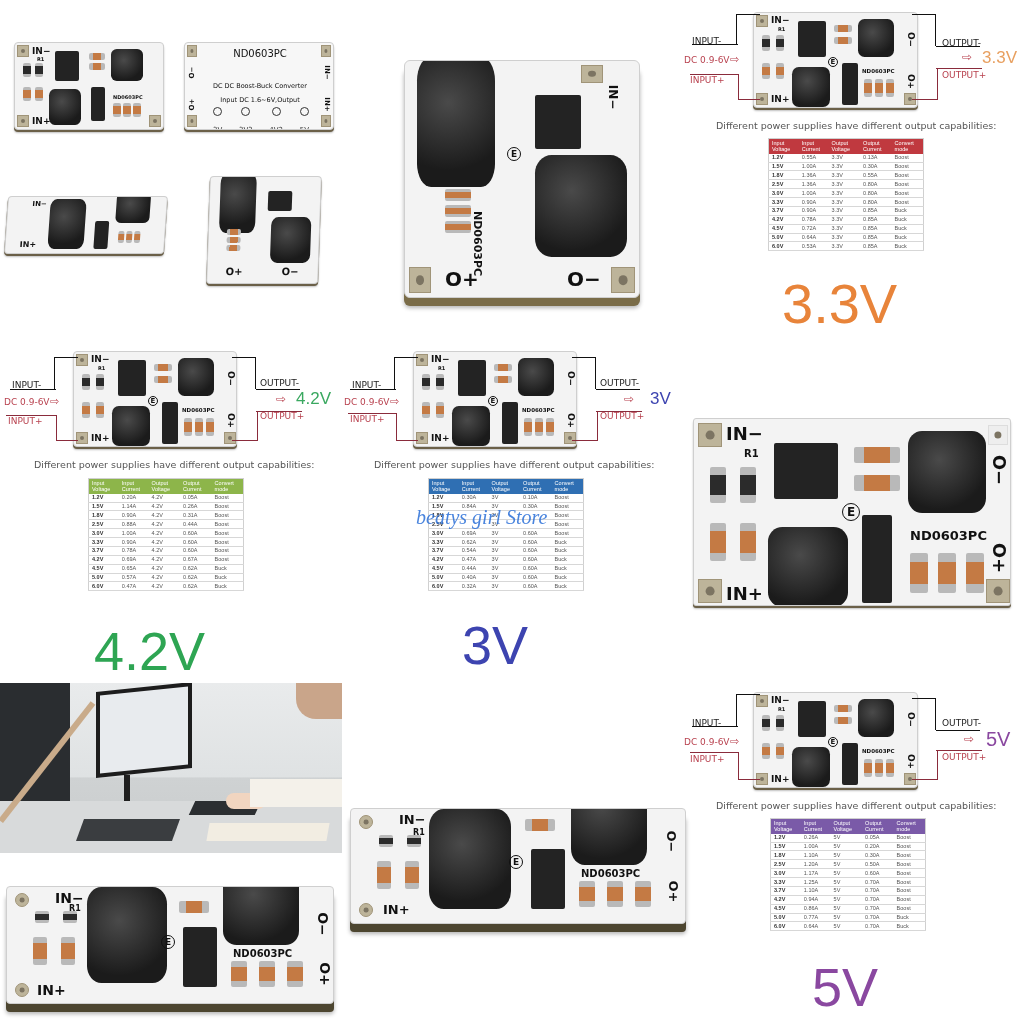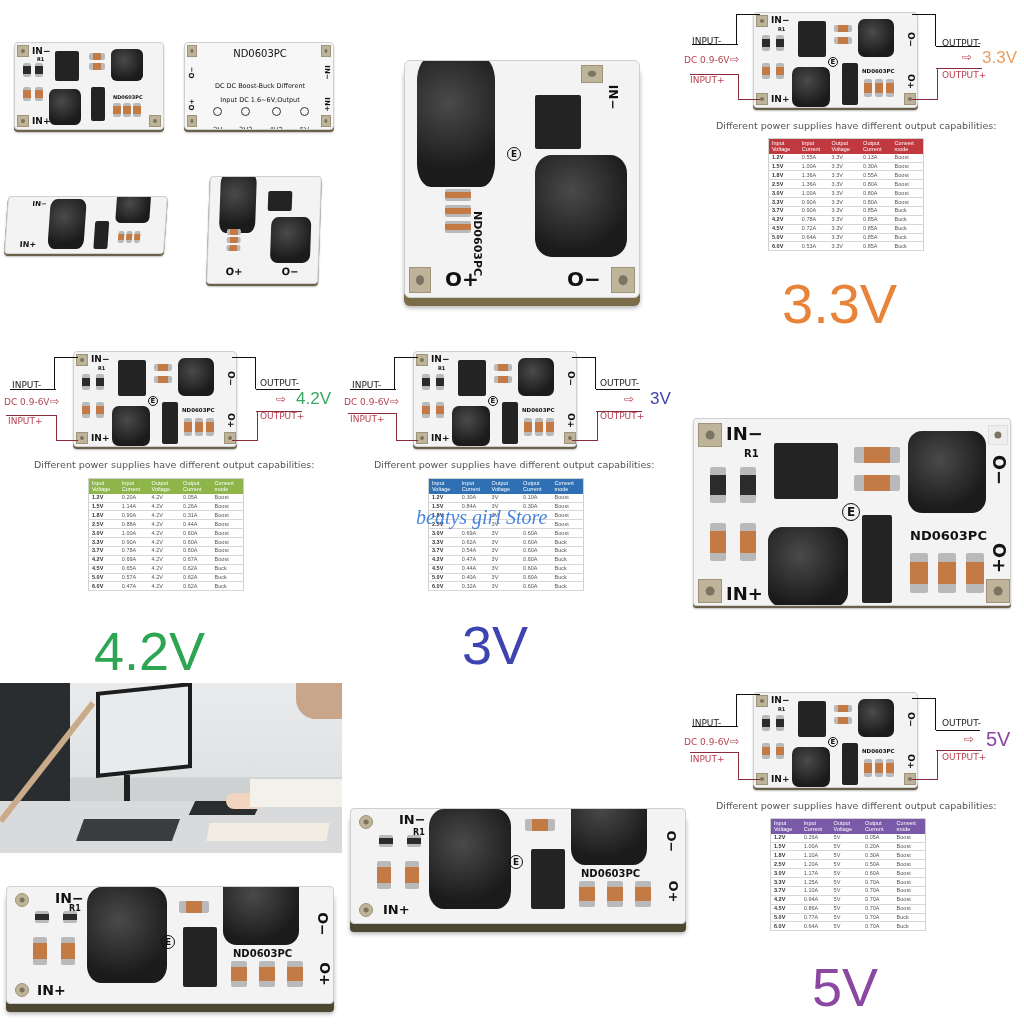--- a/index.html
+++ b/index.html
@@ -90,21 +90,21 @@
   <div class="capv" style="left:108px;top:60px;width:8px;height:14px;"></div>
   <div class="capv" style="left:118px;top:60px;width:8px;height:14px;"></div>
 </div>
 
 <div class="pcb" style="left:184px;top:42px;width:150px;height:88px;background:#f7f7f7;">
   <div class="pad" style="left:2px;top:2px;width:10px;height:12px;"></div>
   <div class="pad" style="left:2px;top:72px;width:10px;height:12px;"></div>
   <div class="pad" style="left:136px;top:2px;width:10px;height:12px;"></div>
   <div class="pad" style="left:136px;top:72px;width:10px;height:12px;"></div>
   <span class="lbl" style="left:0;top:6px;width:150px;text-align:center;font-size:10px;font-weight:normal;">ND0603PC</span>
-  <span class="lbl" style="left:0;top:40px;width:150px;text-align:center;font-size:6.5px;font-weight:normal;">DC DC Boost-Buck Different</span>
+  <span class="lbl" style="left:0;top:40px;width:150px;text-align:center;font-size:6.5px;font-weight:normal;">DC DC Boost-Buck Converter</span>
   <span class="lbl" style="left:0;top:54px;width:150px;text-align:center;font-size:6.5px;font-weight:normal;">Input DC 1.6~6V,Output</span>
   <span class="lbl" style="left:2px;top:26px;font-size:7px;transform:rotate(-90deg);">O−</span>
   <span class="lbl" style="left:2px;top:58px;font-size:7px;transform:rotate(-90deg);">O+</span>
   <span class="lbl" style="left:134px;top:26px;font-size:7px;transform:rotate(90deg);">IN−</span>
   <span class="lbl" style="left:134px;top:58px;font-size:7px;transform:rotate(90deg);">IN+</span>
   <div style="position:absolute;left:28px;top:64px;width:96px;display:flex;justify-content:space-between;">
     <div style="text-align:center;"><div style="width:9px;height:9px;border:1px solid #333;border-radius:50%;margin:0 auto 1px;"></div><span style="font-size:7px;">3V</span></div>
     <div style="text-align:center;"><div style="width:9px;height:9px;border:1px solid #333;border-radius:50%;margin:0 auto 1px;"></div><span style="font-size:7px;">3V3</span></div>
     <div style="text-align:center;"><div style="width:9px;height:9px;border:1px solid #333;border-radius:50%;margin:0 auto 1px;"></div><span style="font-size:7px;">4V2</span></div>
     <div style="text-align:center;"><div style="width:9px;height:9px;border:1px solid #333;border-radius:50%;margin:0 auto 1px;"></div><span style="font-size:7px;">5V</span></div>

